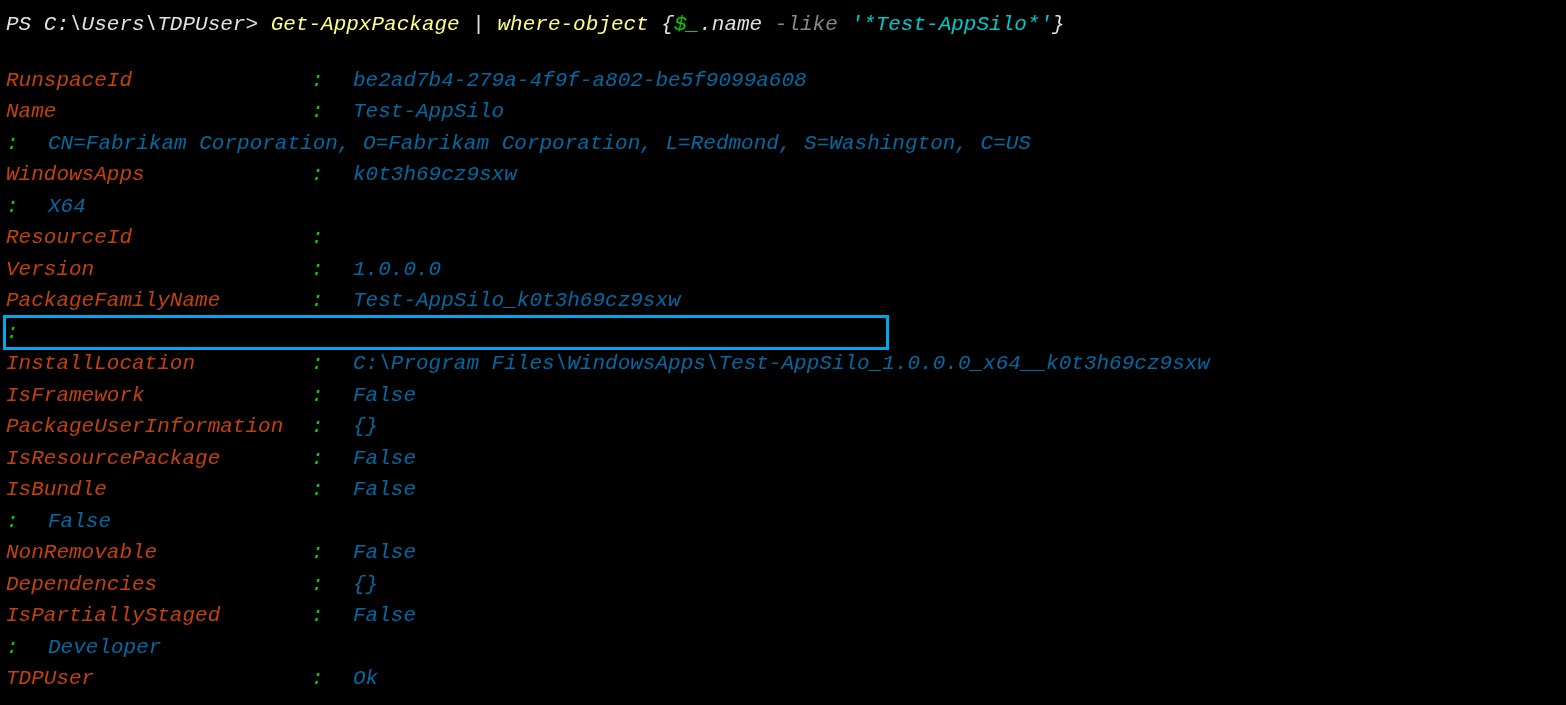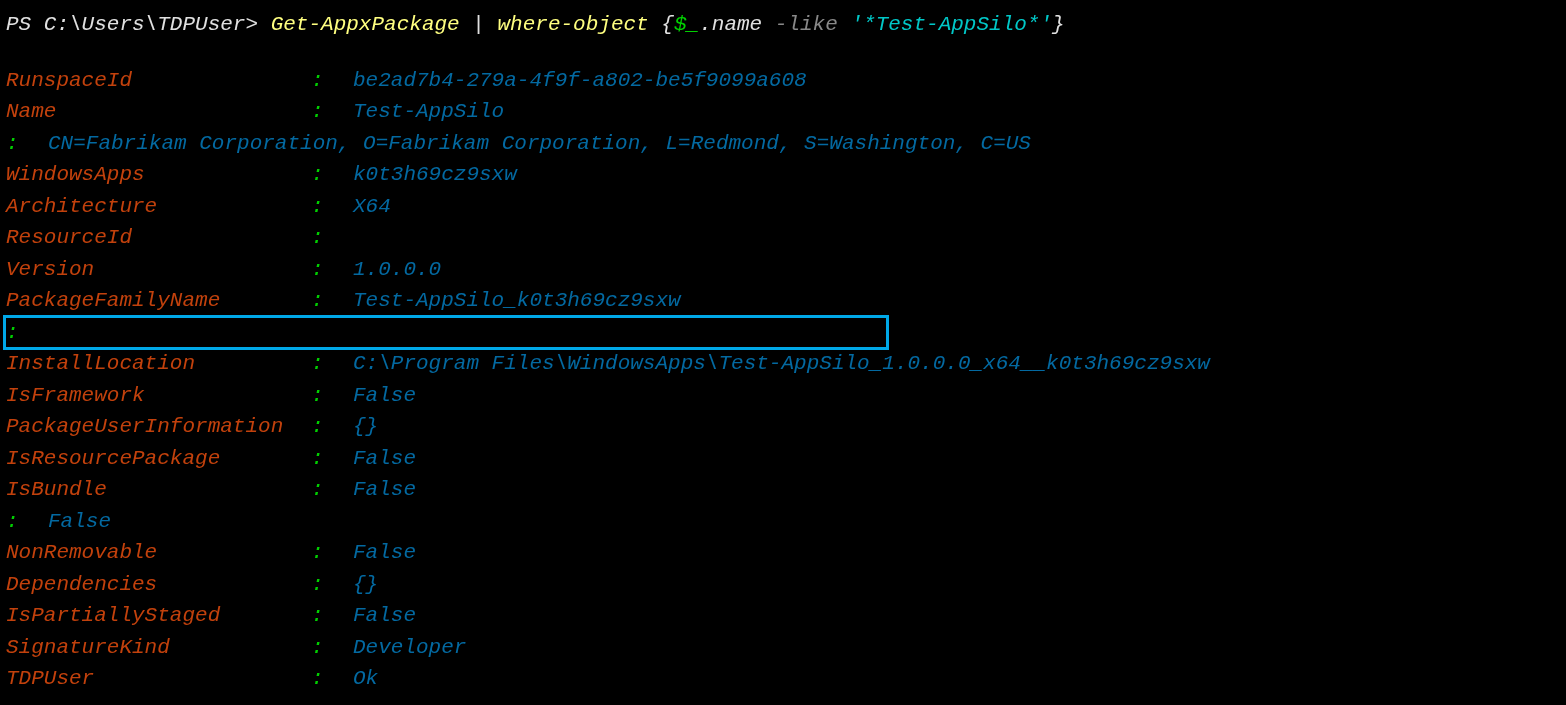--- a/index.html
+++ b/index.html
@@ -65,31 +65,31 @@
 
   <div class="prompt-line">
     <span class="ps-prefix">PS C:\Users\TDPUser&gt; </span><span class="cmdlet">Get-AppxPackage</span><span class="pipe"> | </span><span class="cmdlet">where-object</span><span> </span><span class="brace">{</span><span class="variable">$_</span><span class="ps-prefix">.name </span><span class="operator-gray">-like </span><span class="string">'*Test-AppSilo*'</span><span class="brace">}</span>
   </div>
 
   <div id="output-block">
       <div class="row"><span class="key-col">RunspaceId</span><span class="sep-col">: </span><span class="val-col">be2ad7b4-279a-4f9f-a802-be5f9099a608</span></div>
       <div class="row"><span class="key-col">Name</span><span class="sep-col">: </span><span class="val-col">Test-AppSilo</span></div>
       <div class="row"><span class="sep-col">: </span><span class="val-col">CN=Fabrikam Corporation, O=Fabrikam Corporation, L=Redmond, S=Washington, C=US</span></div>
       <div class="row"><span class="key-col">WindowsApps</span><span class="sep-col">: </span><span class="val-col">k0t3h69cz9sxw</span></div>
-      <div class="row"><span class="key-col">Architecture</span><span class="sep-col">: </span><span class="val-col">X64</span></div>
+      <div class="row"><span class="sep-col">: </span><span class="val-col">X64</span></div>
       <div class="row"><span class="key-col">ResourceId</span><span class="sep-col">: </span><span class="val-col"></span></div>
       <div class="row"><span class="key-col">Version</span><span class="sep-col">: </span><span class="val-col">1.0.0.0</span></div>
       <div class="row"><span class="key-col">PackageFamilyName</span><span class="sep-col">: </span><span class="val-col">Test-AppSilo_k0t3h69cz9sxw</span></div>
       <div class="row highlight-row"><span class="sep-col">: </span><div class="highlight-box"></div></div>
       <div class="row"><span class="key-col">InstallLocation</span><span class="sep-col">: </span><span class="val-col">C:\Program Files\WindowsApps\Test-AppSilo_1.0.0.0_x64__k0t3h69cz9sxw</span></div>
       <div class="row"><span class="key-col">IsFramework</span><span class="sep-col">: </span><span class="val-col">False</span></div>
       <div class="row"><span class="key-col">PackageUserInformation</span><span class="sep-col">: </span><span class="val-col">{}</span></div>
       <div class="row"><span class="key-col">IsResourcePackage</span><span class="sep-col">: </span><span class="val-col">False</span></div>
       <div class="row"><span class="key-col">IsBundle</span><span class="sep-col">: </span><span class="val-col">False</span></div>
       <div class="row"><span class="sep-col">: </span><span class="val-col">False</span></div>
       <div class="row"><span class="key-col">NonRemovable</span><span class="sep-col">: </span><span class="val-col">False</span></div>
       <div class="row"><span class="key-col">Dependencies</span><span class="sep-col">: </span><span class="val-col">{}</span></div>
       <div class="row"><span class="key-col">IsPartiallyStaged</span><span class="sep-col">: </span><span class="val-col">False</span></div>
-      <div class="row"><span class="key-col">SignatureKind</span><span class="sep-col">: </span><span class="val-col">Developer</span></div>
+      <div class="row"><span class="sep-col">: </span><span class="val-col">Developer</span></div>
       <div class="row"><span class="key-col">TDPUser</span><span class="sep-col">: </span><span class="val-col">Ok</span></div>
     </div>
 
 </div>
 
 </body></html>

